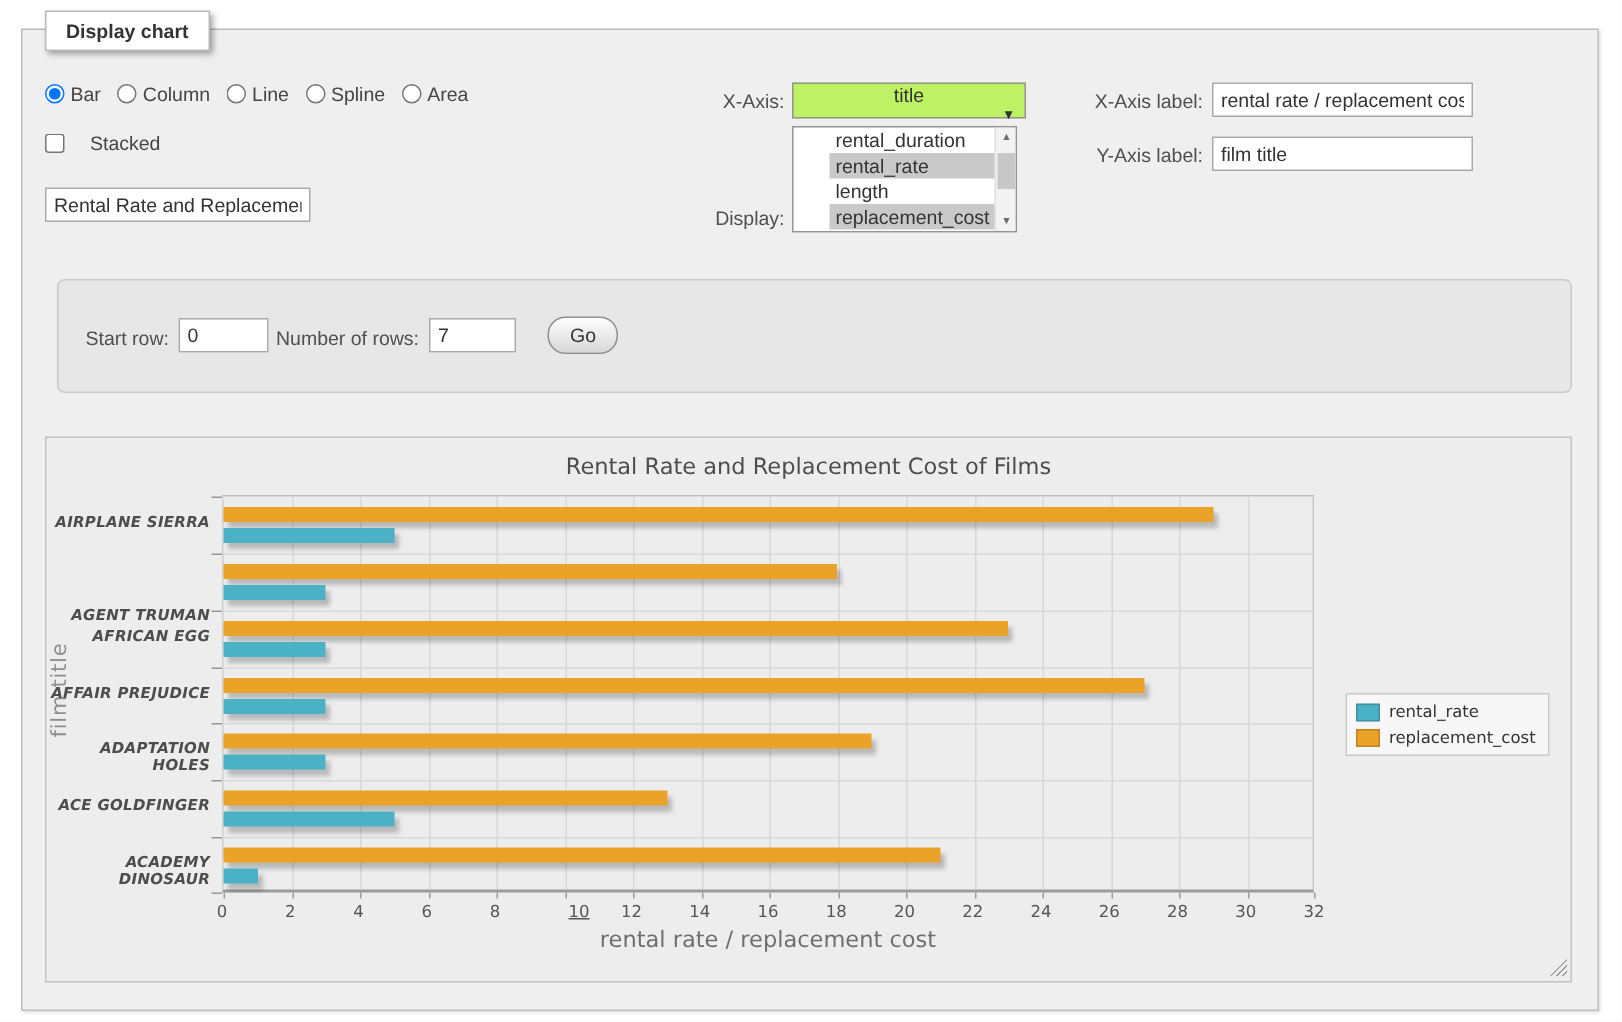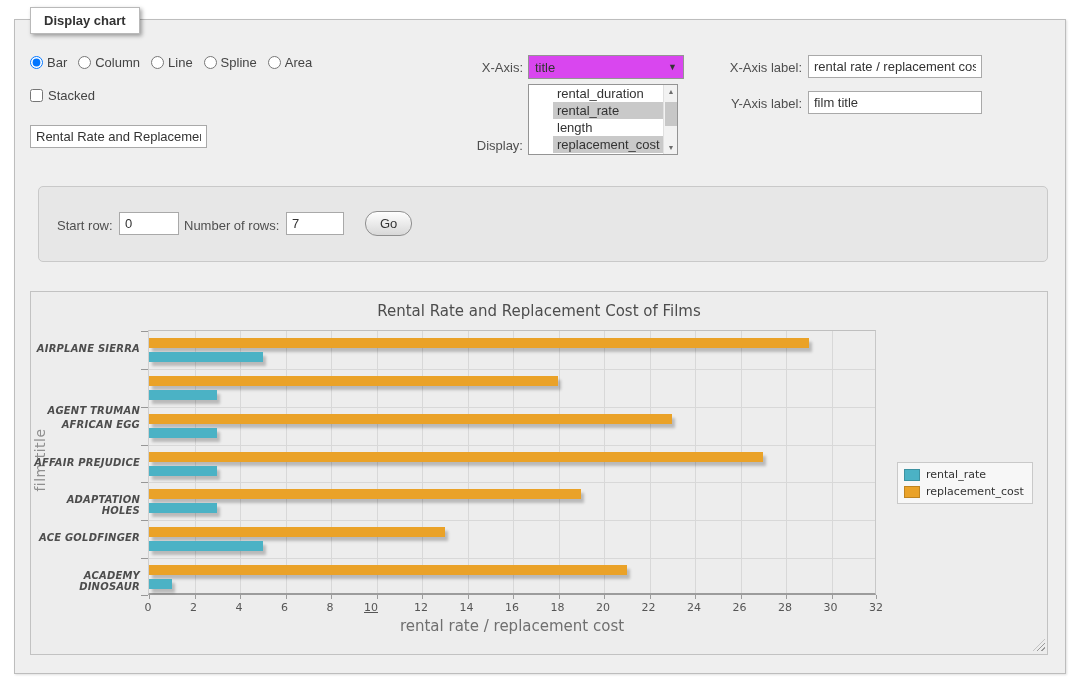--- a/index.html
+++ b/index.html
@@ -9,28 +9,28 @@
   
   #fieldset { left:14px; top:19px; width:1052px; height:655px; background:#efefef; border:1px solid #bdbdbd; box-shadow:1px 1px 2px rgba(0,0,0,.12); }
   #legend-tab { left:30px; top:7px; background:#fff; border:1px solid #b9b9b9; box-shadow:2px 2px 4px rgba(0,0,0,.35); padding:5px 13px; font-size:13px; font-weight:bold; color:#333; }
 
   
   .lbl { font-size:13px; color:#4f4f4f; }
   .rt { text-align:right; }
   #chart-type-group { left:30px; top:55px; display:flex; gap:11px; align-items:center; }
   .radio-item { display:flex; align-items:center; gap:4px; font-size:13px; color:#444; }
   .radio-item input { width:13px; height:13px; }
-  #stacked-row { left:30px; top:88px; display:flex; align-items:center; gap:5px; font-size:13px; color:#444; }
+  #stacked-row { left:30px; top:88px; display:flex; align-items:center; gap:17px; font-size:13px; color:#444; }
   #stacked-row input { width:13px; height:13px; }
 
   input[type=text] { border:1px solid #a9a9a9; background:#fff; font-size:13px; color:#333; padding:2px 5px; height:23px; font-family:"Liberation Sans", sans-serif; }
   #title-input { left:30px; top:125px; width:177px; }
 
   #xaxis-label-span { left:435px; top:60px; width:88px; }
-  .selectbox { left:528px; top:55px; width:156px; height:24px; background:#d946ef; border:1px solid #949494; font-size:13px; color:#333; display:flex; align-items:center; padding:0 6px; cursor:default; }
+  .selectbox { left:528px; top:55px; width:156px; height:24px; background:#bef264; border:1px solid #949494; font-size:13px; color:#333; display:flex; align-items:center; padding:0 6px; cursor:default;flex-direction:column; }
   .selectbox .arrow { margin-left:auto; font-size:9px; color:#333; }
 
   #series-label-span { left:435px; top:138px; width:88px; }
   #series-listbox { left:528px; top:84px; width:150px; height:71px; background:#fff; border:1px solid #949494; font-size:13px; color:#333; overflow:hidden;padding-left:24px; }
   .option { height:17px; line-height:17px; padding-left:4px; width:135px; white-space:nowrap; }
   .option.selected { background:#c9c9c9; }
   #series-scrollbar { position:absolute; right:0; top:0; width:14px; height:69px; background:#f2f2f2; border-left:1px solid #e0e0e0; }
   .sb-arrow { position:absolute; left:0; width:14px; height:13px; font-size:7px; color:#6d6d6d; text-align:center; line-height:13px; }
   #sb-up { top:0; } #sb-down { bottom:0; }
   #sb-thumb { position:absolute; left:1px; top:17px; width:12px; height:24px; background:#c7c7c7; }
@@ -210,21 +210,21 @@
     <div class="bar" style="top: 210.286px; width: 113.522px; background: rgb(75, 178, 197);"></div>
     <div class="bar" style="top: 234.143px; width: 477.522px; background: rgb(234, 162, 40);"></div>
     <div class="bar" style="top: 248.143px; width: 22.5225px; background: rgb(75, 178, 197);"></div>
   </div>
 <div class="abs" id="xticks">
     <div class="xtick" style="left: 0px;">0</div>
     <div class="xtick" style="left: 45.5px;">2</div>
     <div class="xtick" style="left: 91px;">4</div>
     <div class="xtick" style="left: 136.5px;">6</div>
     <div class="xtick" style="left: 182px;">8</div>
-    <div class="xtick" style="left: 223px; text-decoration: underline;">10</div>
+    <div class="xtick" style="left: 238px; text-decoration: underline;">10</div>
     <div class="xtick" style="left: 273px;">12</div>
     <div class="xtick" style="left: 318.5px;">14</div>
     <div class="xtick" style="left: 364px;">16</div>
     <div class="xtick" style="left: 409.5px;">18</div>
     <div class="xtick" style="left: 455px;">20</div>
     <div class="xtick" style="left: 500.5px;">22</div>
     <div class="xtick" style="left: 546px;">24</div>
     <div class="xtick" style="left: 591.5px;">26</div>
     <div class="xtick" style="left: 637px;">28</div>
     <div class="xtick" style="left: 682.5px;">30</div>

